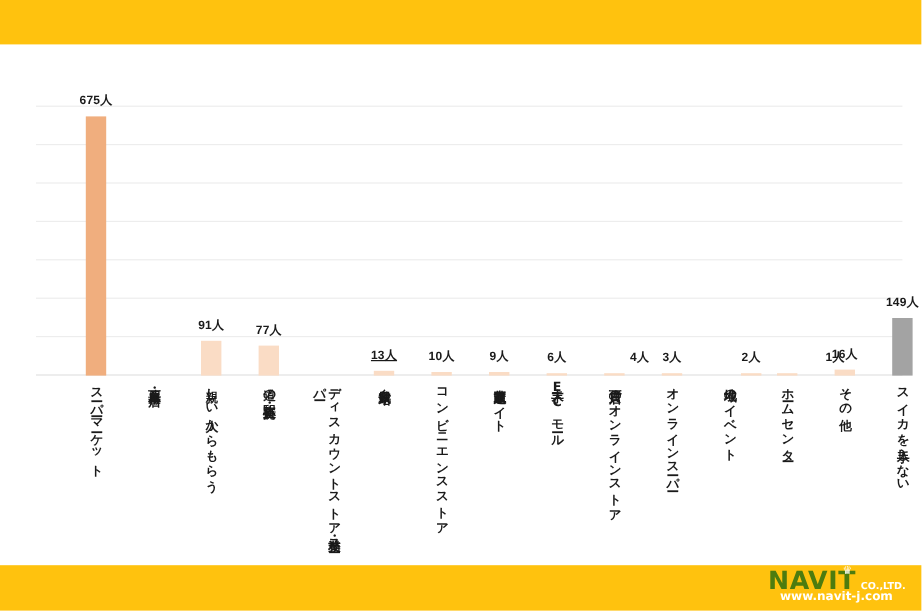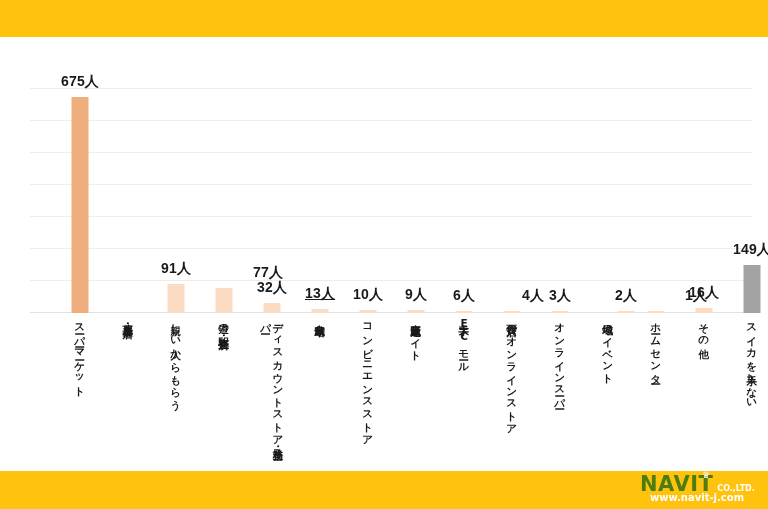--- a/index.html
+++ b/index.html
@@ -85,21 +85,21 @@
     background: #FADCC5;
   }
   .bar.primary   { background: #F0AE7E; }
   .bar.neutral   { background: #A3A3A3; }
 
   .bar-value {
     position: absolute;
     left: 50%;
     transform: translateX(-50%);
     white-space: nowrap;
-    font-size: 14px;
+    font-size: 10px;
     font-weight: bold;
     color: #1a1a1a;
     letter-spacing: .2px;
   }
 
   
   .cat-labels {
     position: absolute;
     left: 30px;
     top: 279px;          
@@ -197,25 +197,21 @@
       <div class="bar-slot" style="left: 26px;">
         <div class="bar primary" title="スーパーマーケット 675人" style="height: 216px;"></div>
         <div class="bar-value" style="bottom: 222px;">675人</div>
       </div>
       <div class="bar-slot" style="left: 122px;">
         <div class="bar light" title="親しい人からもらう 91人" style="height: 29px;"></div>
         <div class="bar-value" style="bottom: 35px;">91人</div>
       </div>
       <div class="bar-slot" style="left: 170px;">
         <div class="bar light" title="道の駅・直売所 77人" style="height: 25px;"></div>
-        <div class="bar-value" style="bottom: 31px; margin-left: 44px;">77人</div>
-      </div>
-      <div class="bar-slot" style="left: 218px;">
-        <div class="bar light" title="ディスカウントストア・業務スーパー 32人" style="height: 10px;"></div>
-        <div class="bar-value" style="bottom: 16px;">32人</div>
+        <div class="bar-value" style="bottom: 31px;">77人</div>
       </div>
       <div class="bar-slot" style="left: 266px;">
         <div class="bar light" title="自家栽培 13人" style="height: 4px;"></div>
         <div class="bar-value" style="bottom: 10px; text-decoration: underline;">13人</div>
       </div>
       <div class="bar-slot" style="left: 314px;">
         <div class="bar light" title="コンビニエンスストア 10人" style="height: 3px;"></div>
         <div class="bar-value" style="bottom: 9px;">10人</div>
       </div>
       <div class="bar-slot" style="left: 362px;">

